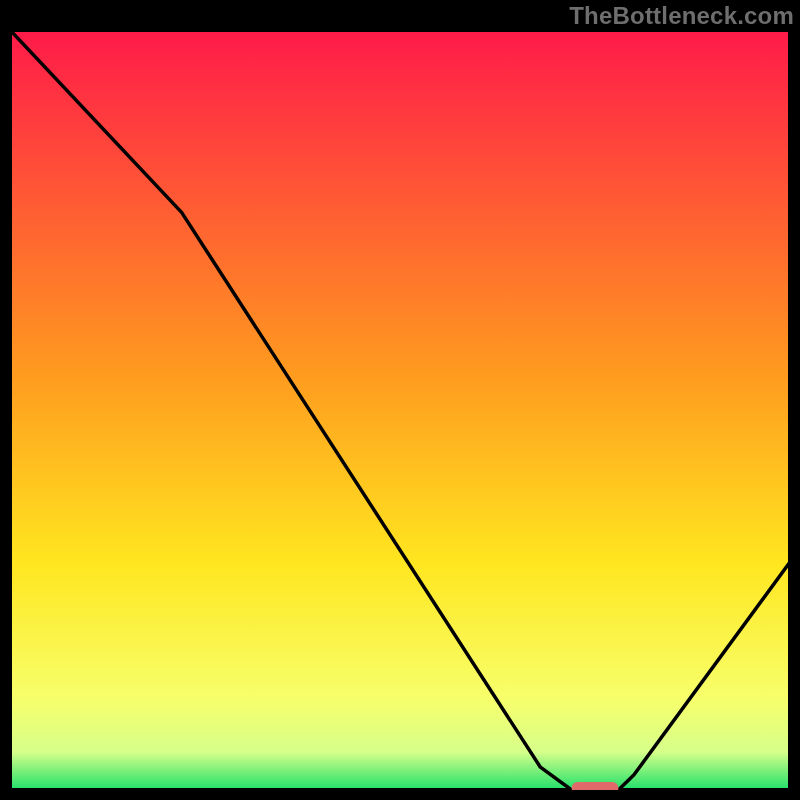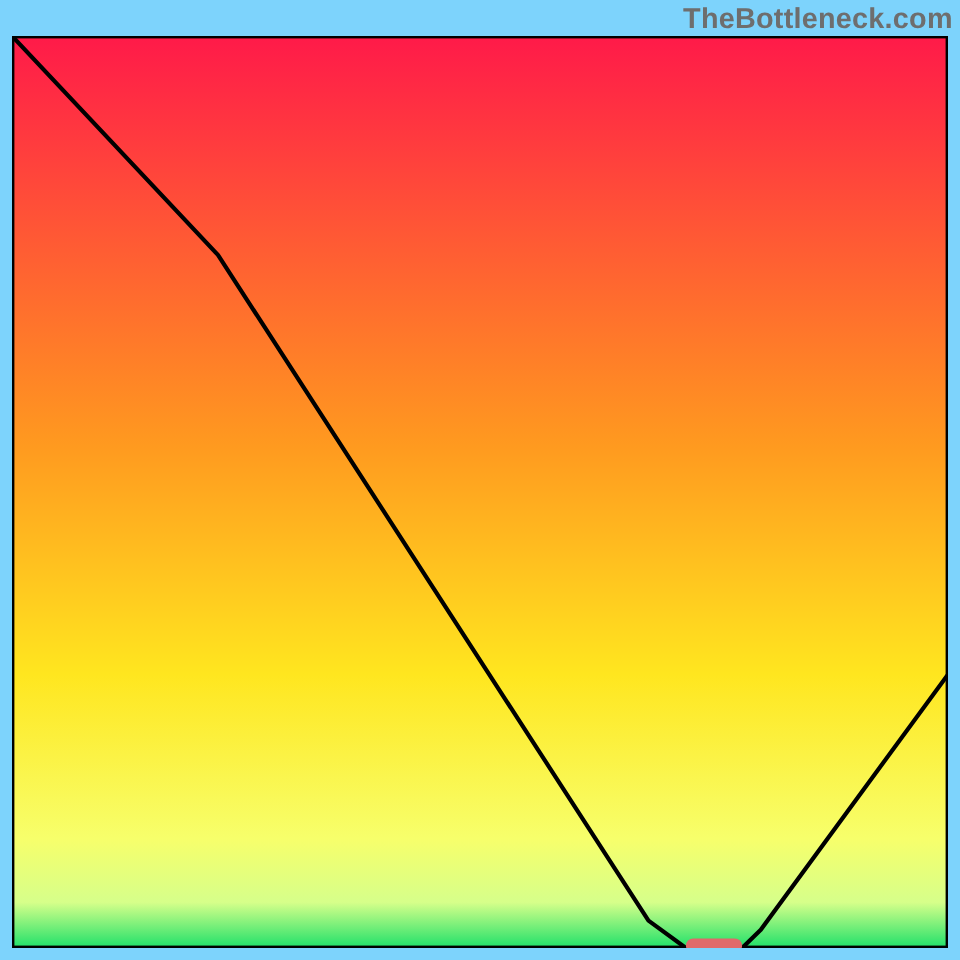--- a/index.html
+++ b/index.html
@@ -1,21 +1,21 @@
 <!DOCTYPE html>
 <html><head>
 <meta charset="utf-8">
 <style>
 * { margin: 0; padding: 0; box-sizing: border-box; }
 html, body { width: 800px; height: 800px; overflow: hidden; background: #fff; }
 .canvas {
   position: relative;
   width: 800px;
   height: 800px;
-  background: #7dd3fc;
+  background: #000000;
 }
 .watermark {
   position: absolute;
   top: 2px;
   right: 6px;
   font-family: Arial, Helvetica, sans-serif;
   font-size: 24px;
   font-weight: 600;
   color: #6e6e6e;
   letter-spacing: 0.2px;

